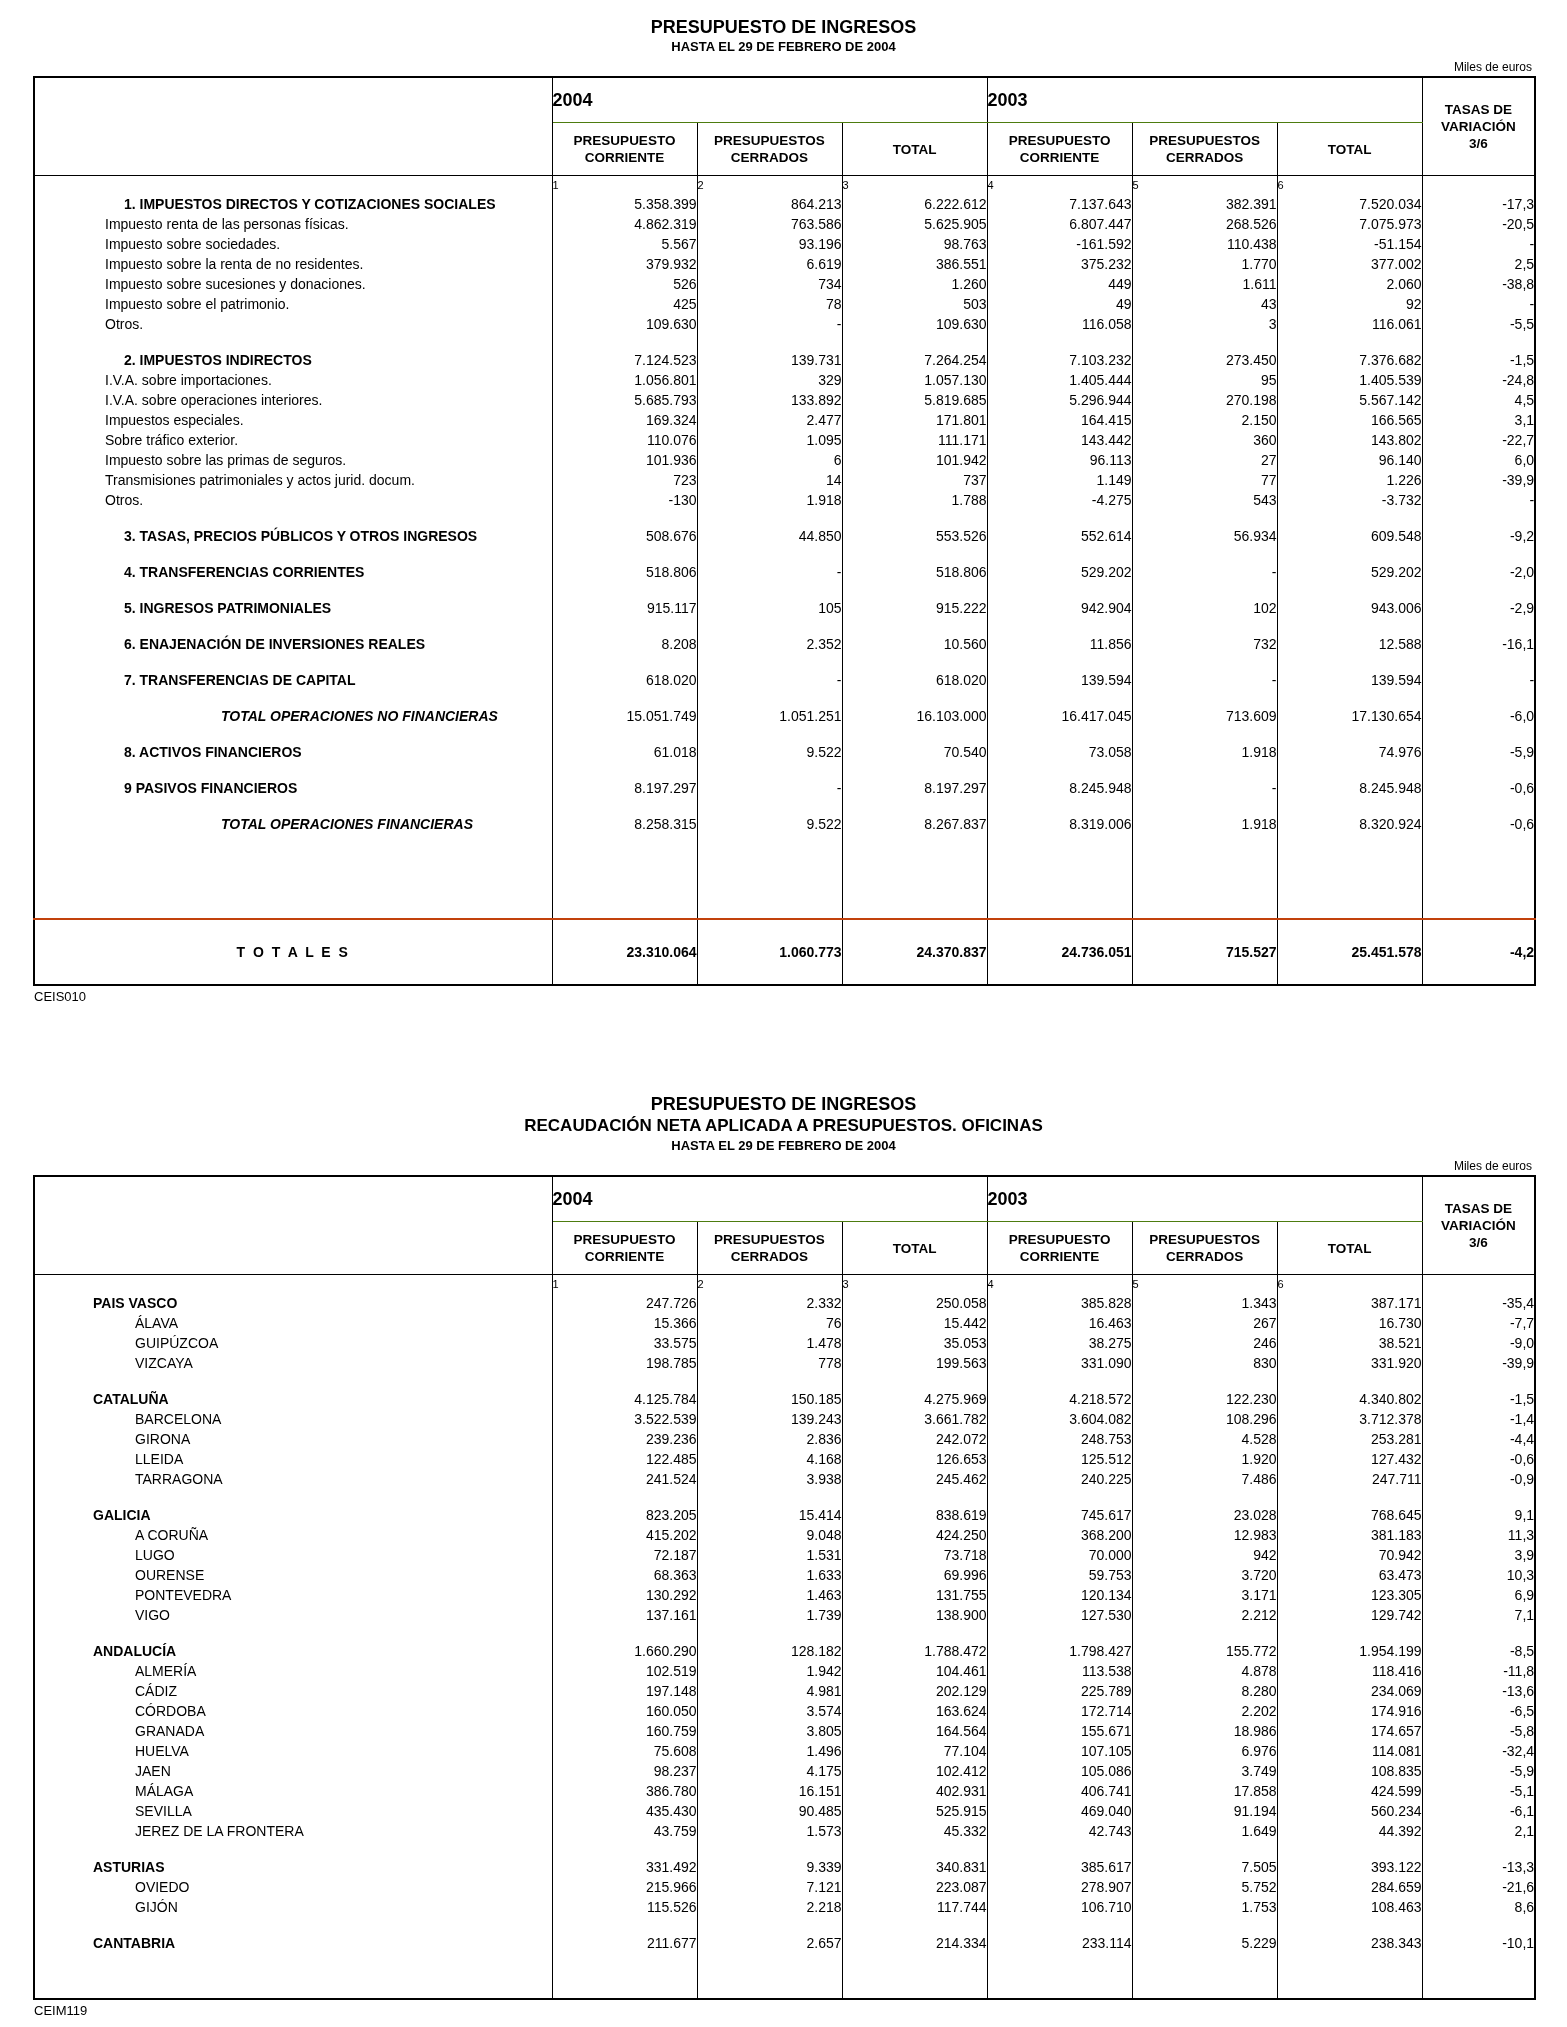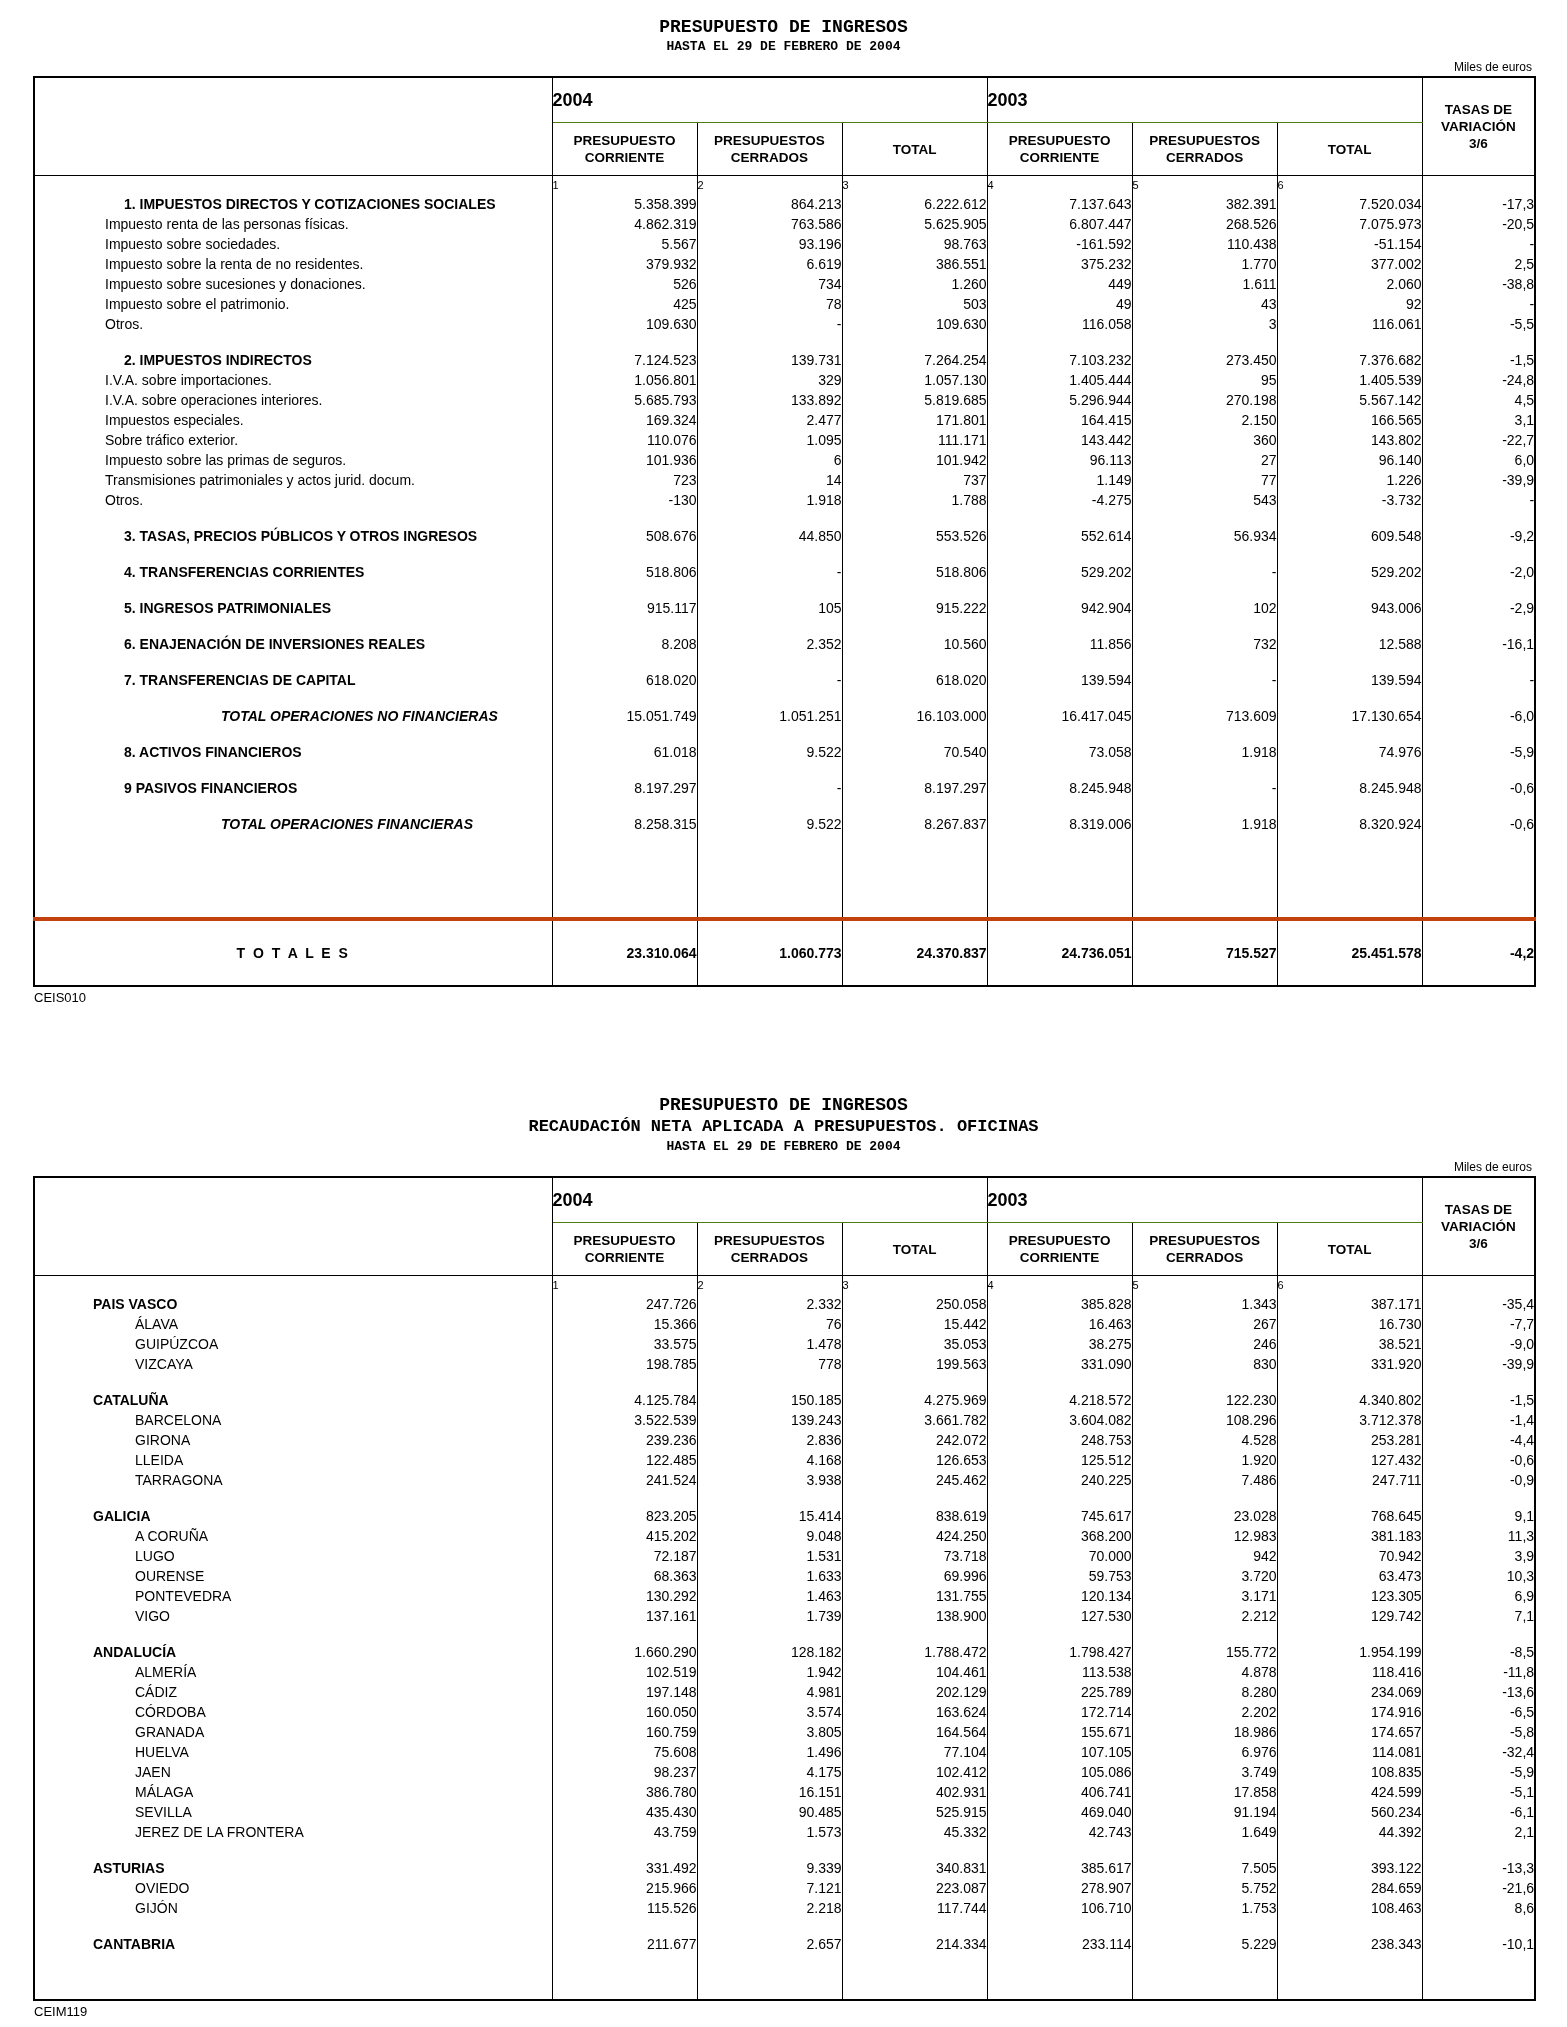--- a/index.html
+++ b/index.html
@@ -1,18 +1,18 @@
 <!DOCTYPE html>
 <html><head>
 <meta charset="utf-8">
 <style>
   html,body{margin:0;padding:0;background:#fff;color:#000;}
   body{width:1567px;font-family:"Liberation Sans",sans-serif;-webkit-font-smoothing:antialiased;}
   .doc{padding:16px 33px 20px 33px;}
-  .title-block{text-align:center;font-weight:bold;font-family:Liberation Mono, monospace;}
+  .title-block{text-align:center;font-weight:bold;}
   .title-l1{font-size:18px;line-height:22px;}
   .title-l2{font-size:17px;line-height:22px;}
   .title-l3{font-size:13px;line-height:18px;}
   .unit-label{text-align:right;font-size:12px;line-height:15px;margin:4px 2px 1px 0;}
   table.budget{border:2px solid #000;border-collapse:collapse;table-layout:fixed;width:100%;}
   table.budget td,table.budget th{padding:0;vertical-align:middle;overflow:hidden;}
   
   .h-year{font-weight:bold;font-size:18px;text-align:left;border-left:1px solid #000;border-bottom:1px solid #4d7c0f;height:44px;}
   .h-labelcell{border-right:1px solid #000;border-bottom:1px solid #000;}
   .h-var{font-weight:bold;font-size:13.5px;text-align:center;border-left:1px solid #000;border-bottom:1px solid #000;white-space:pre-line;line-height:17px;}
@@ -20,21 +20,21 @@
   .n-col{border-left:1px solid #000;font-size:11px;text-align:left;vertical-align:top;padding:1px 0 0 3px;height:18px;}
   
   .c-label{font-size:14px;white-space:nowrap;}
   .c-num{border-left:1px solid #000;font-size:14px;text-align:right;padding-right:10px;white-space:nowrap;}
   .c-var{padding-right:16px;}
   tr.row-section td,tr.row-sub td,tr.row-total td{height:20px;line-height:20px;}
   tr.row-section .c-label{font-weight:bold;padding-left:89px;}
   tr.row-sub .c-label{padding-left:70px;}
   tr.row-total .c-label{font-weight:bold;padding-left:186px;font-style:italic;}
   tr.row-blank td{height:16px;}
-  tr.row-grand td{font-weight:bold;border-top:4px solid #c2410c;height:64px;}
+  tr.row-grand td{font-weight:bold;border-top:2px solid #c2410c;height:64px;}
   tr.row-grand .c-label{text-align:center;letter-spacing:2px;}
   .t-oficinas tr.row-section .c-label{padding-left:58px;}
   .t-oficinas tr.row-sub .c-label{padding-left:100px;}
   .footer-code{font-size:13px;line-height:16px;margin:3px 0 0 1px;}
   .table2-block{margin-top:88px;}
 </style>
 </head>
 <body>
 
 <div class="doc">

